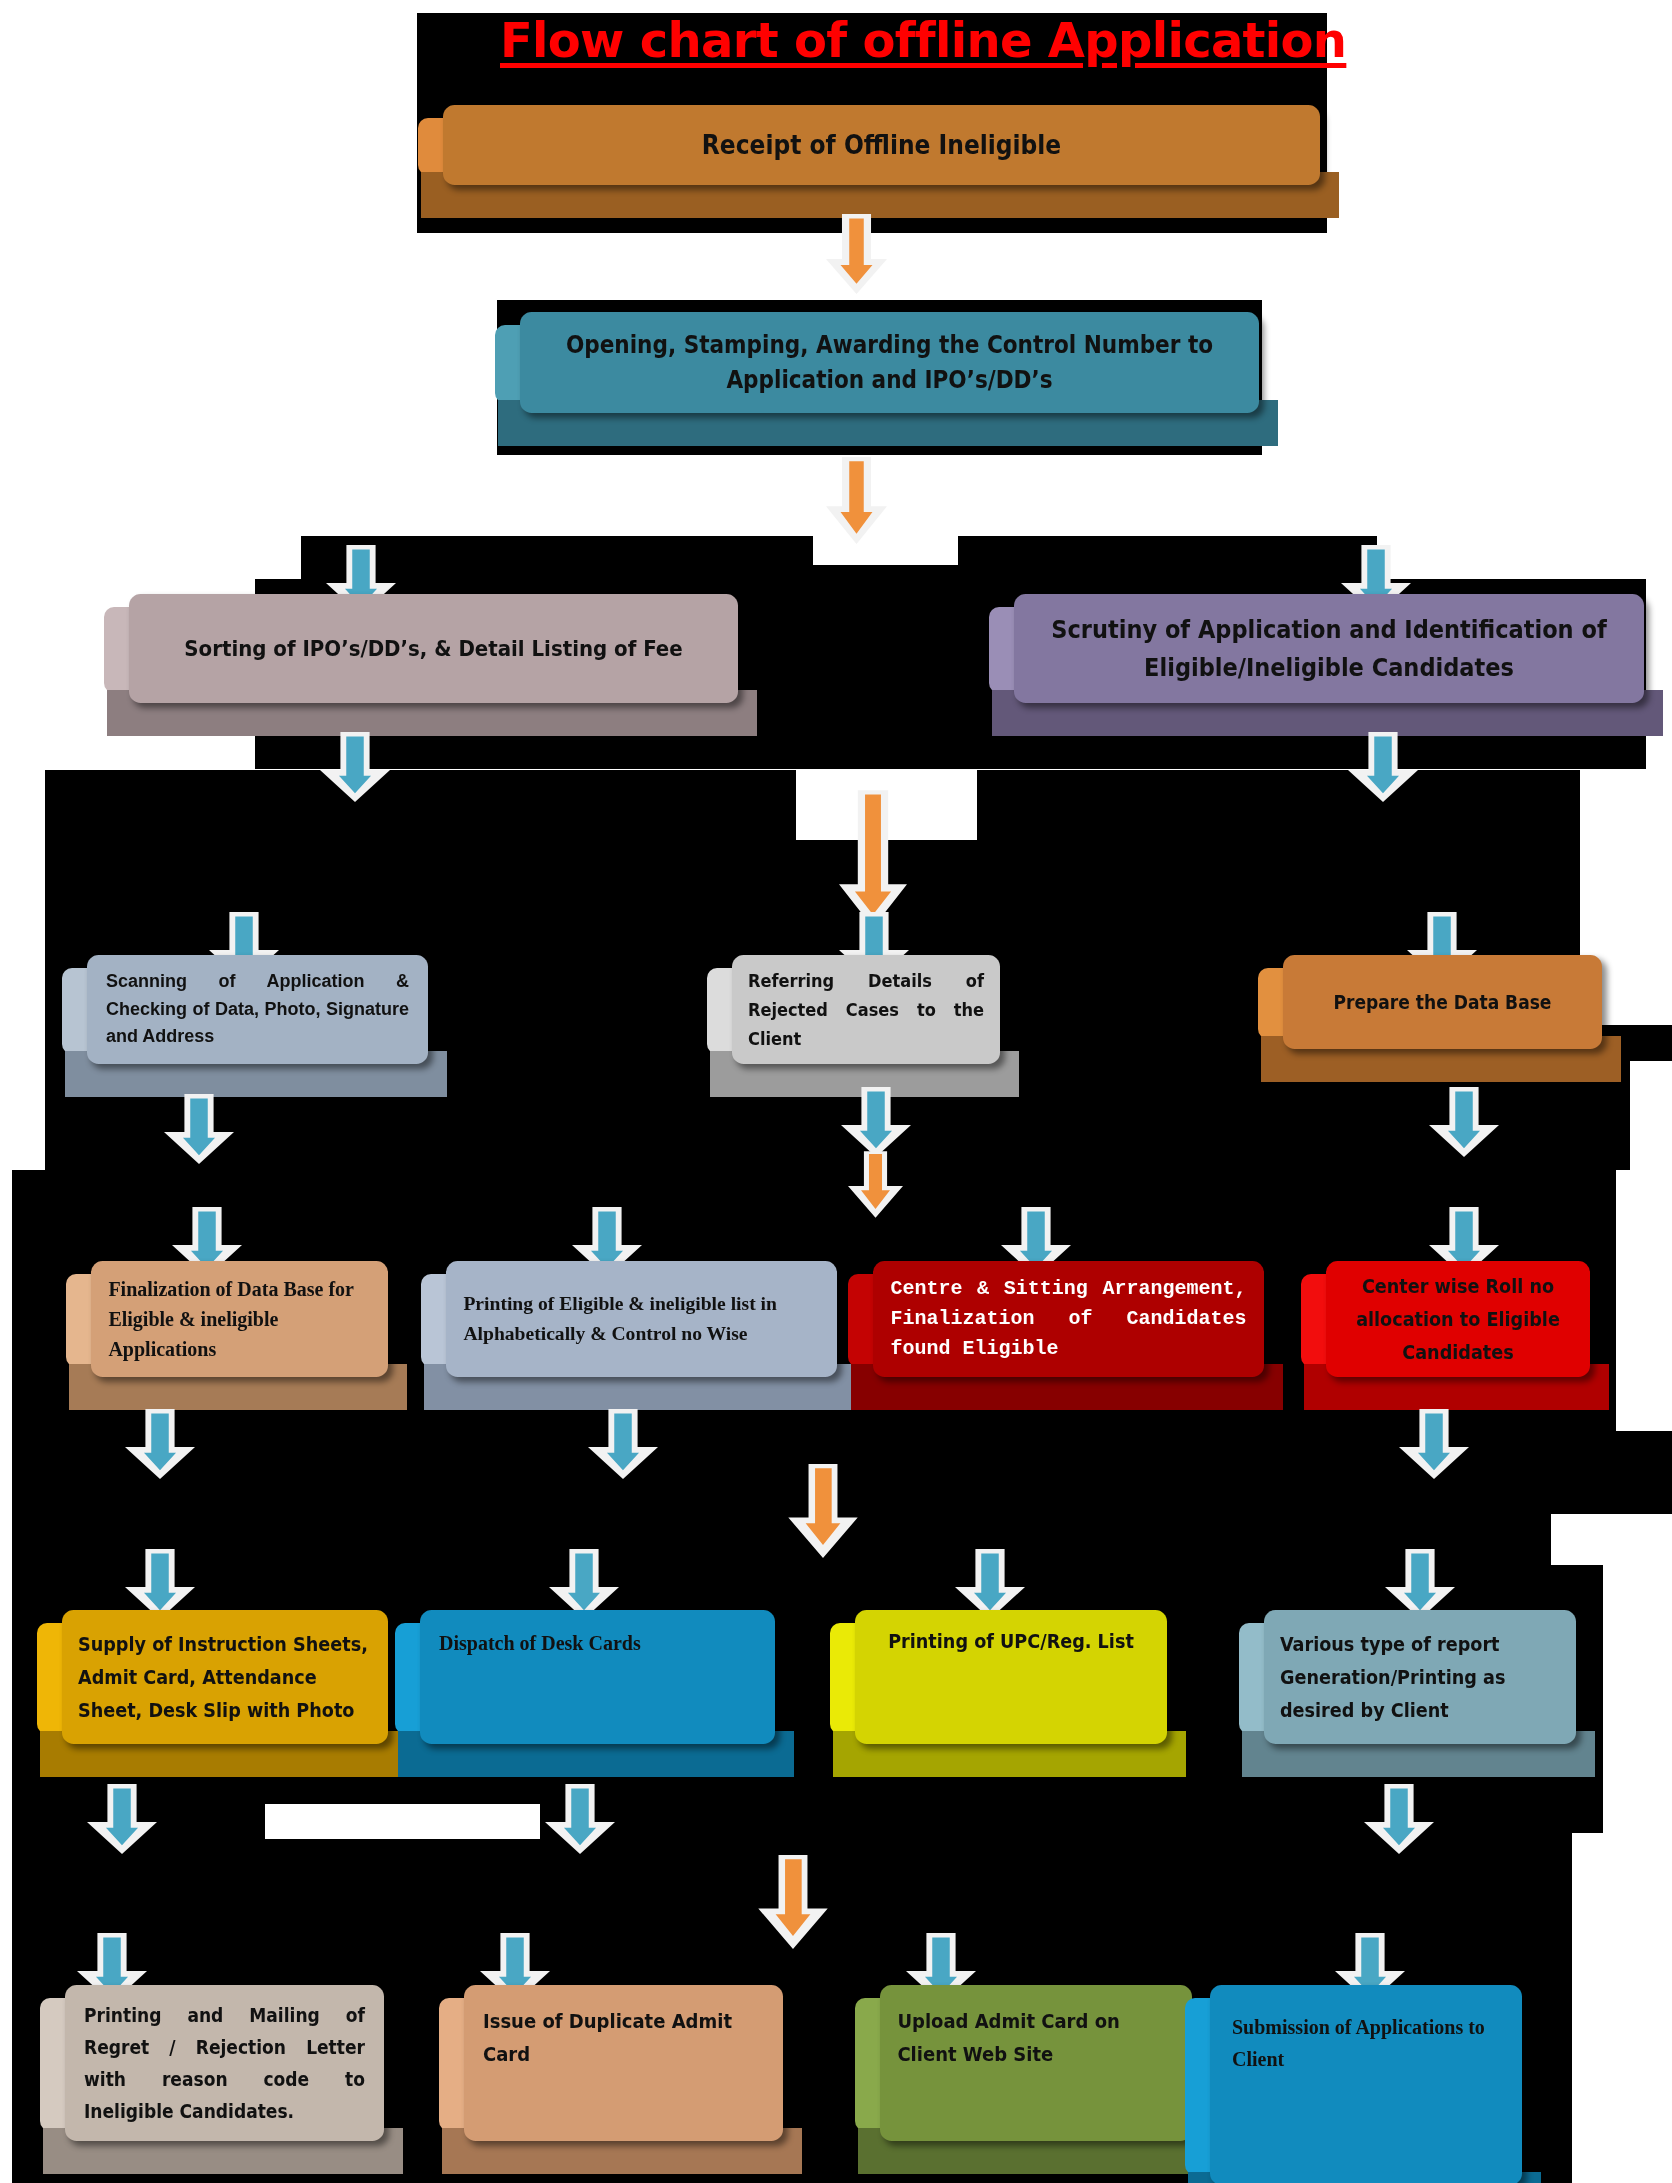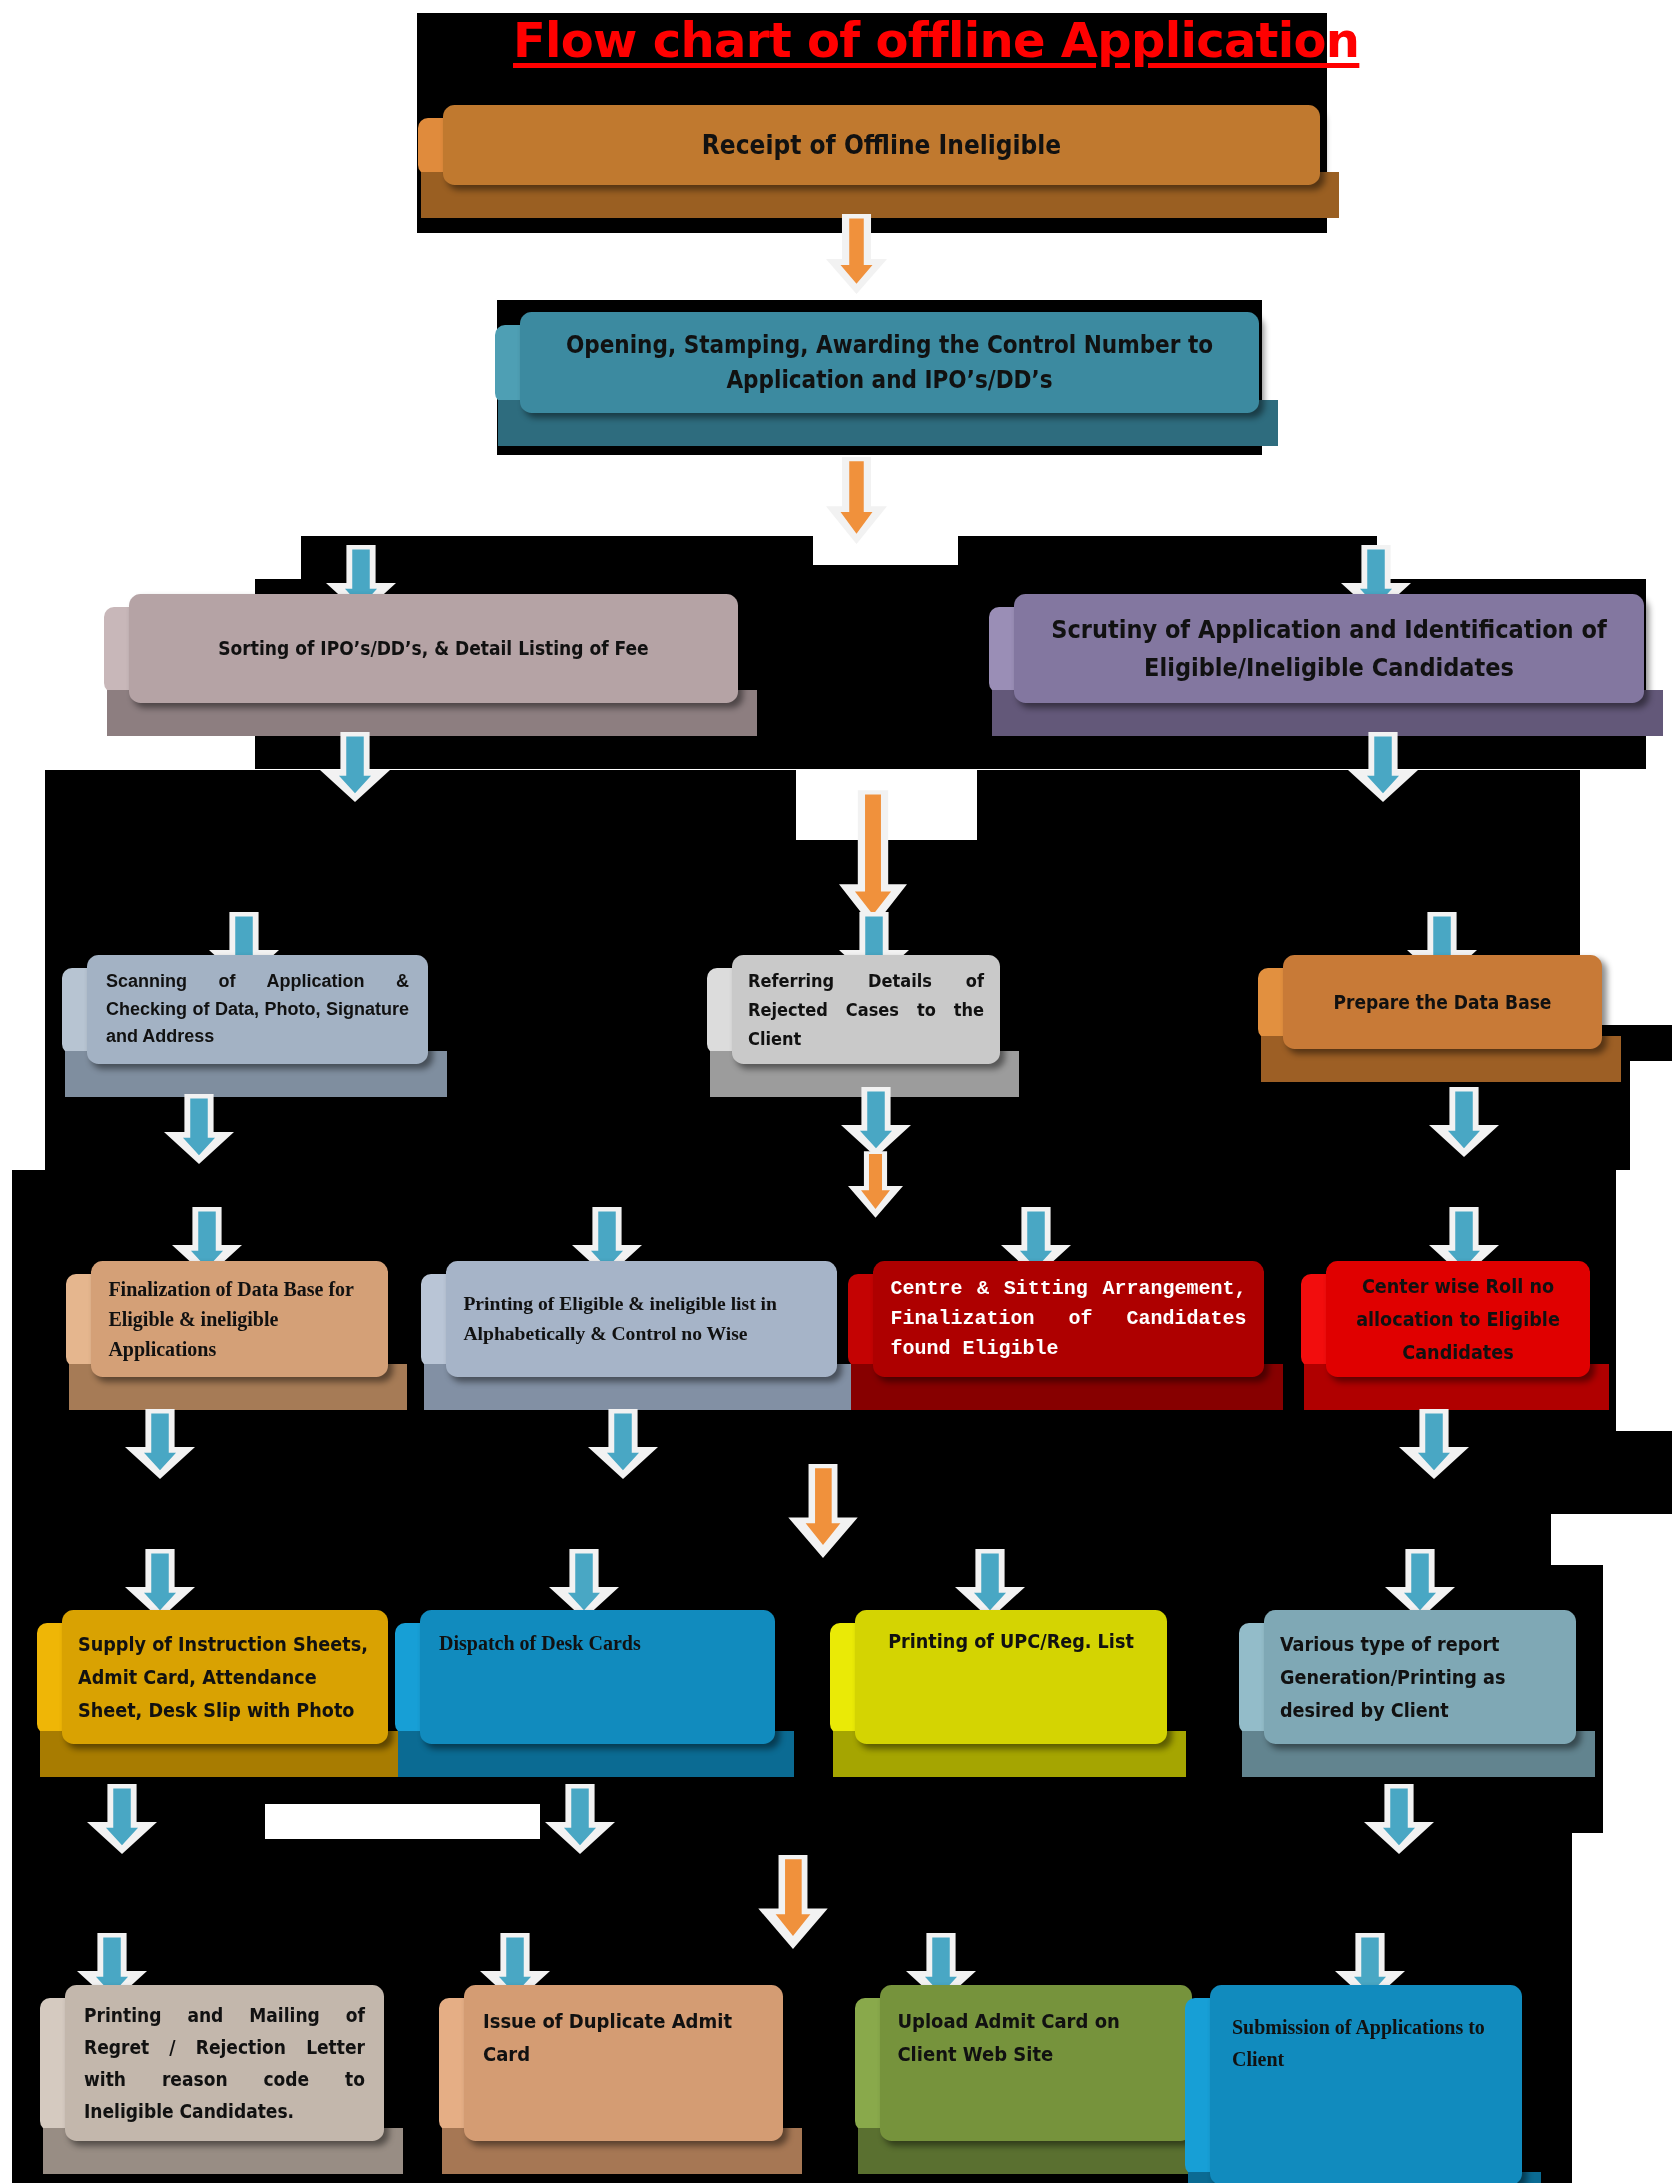--- a/index.html
+++ b/index.html
@@ -23,21 +23,20 @@
   #title{
     position:absolute;
     color:#FF0000;
     font-weight:bold;
     font-family:"DejaVu Sans", sans-serif;
     white-space:nowrap;
     letter-spacing:-0.7px;
     text-decoration:underline;
     text-decoration-thickness:5px;
     text-underline-offset:5.8px;
-    margin-left:13px;
   }
 
   
   .box{
     position:absolute;
     box-sizing:border-box;
     display:flex;
     align-items:center;
   }
   .box .face{
@@ -152,21 +151,21 @@
     <svg width="70" height="70" viewBox="0 0 96 96">
       <polygon points="28,0 68,0 68,52 96,52 48,96 0,52 28,52" fill="#F2F2F2"></polygon>
       <polygon points="36,6 60,6 60,60 70,60 48,84 26,60 36,60" fill="#49A7C4"></polygon>
     </svg>
   </div>
 
   <div class="box" style="left:129px;top:594px;width:609px;height:109px;">
     <div class="bevel-l" style="background:#C8B7B9;"></div>
     <div class="bevel-b" style="background:#8D7E80;"></div>
     <div class="face" style="background:#B5A3A5;"></div>
-    <div class="txt t-cond ctr" style="font-size:19px;line-height:39px;padding:0 32px;">Sorting of IPO’s/DD’s, &amp; Detail Listing of Fee</div>
+    <div class="txt t-cond ctr" style="font-size:22px;line-height:39px;padding:0 32px;">Sorting of IPO’s/DD’s, &amp; Detail Listing of Fee</div>
   </div>
 
   <div class="box" style="left:1014px;top:594px;width:630px;height:109px;">
     <div class="bevel-l" style="background:#9A8EB6;"></div>
     <div class="bevel-b" style="background:#635879;"></div>
     <div class="face" style="background:#8377A0;"></div>
     <div class="txt t-cond ctr" style="font-size:25px;line-height:38px;padding:0 8px;">Scrutiny of Application and Identification of Eligible/Ineligible Candidates</div>
   </div>
 
   <div class="arrow" style="left:320px;top:732px;">

